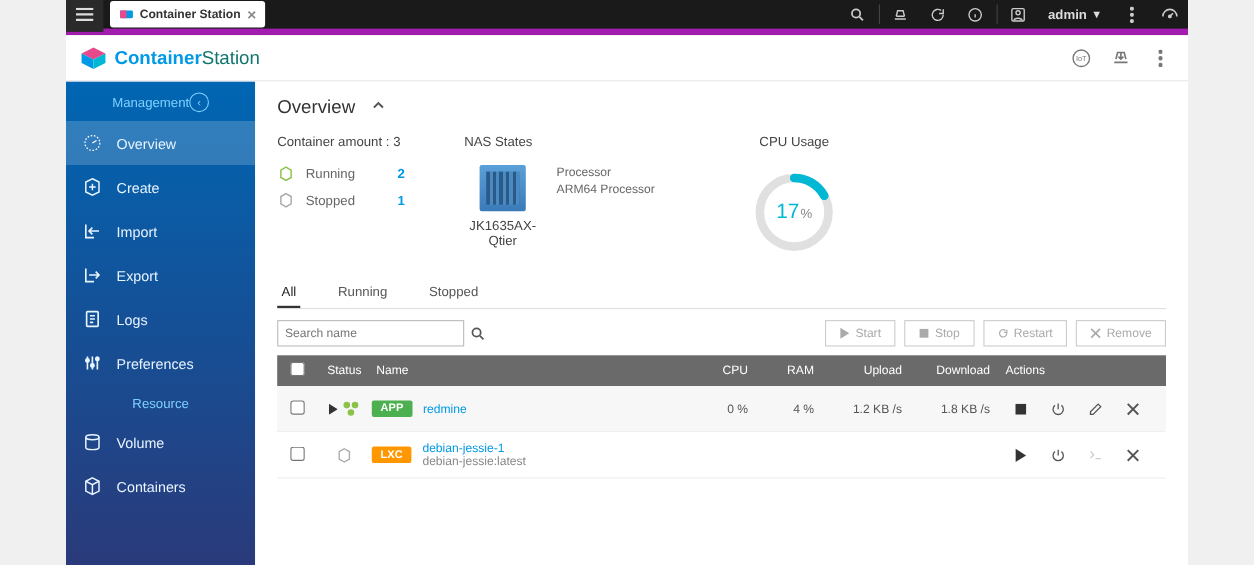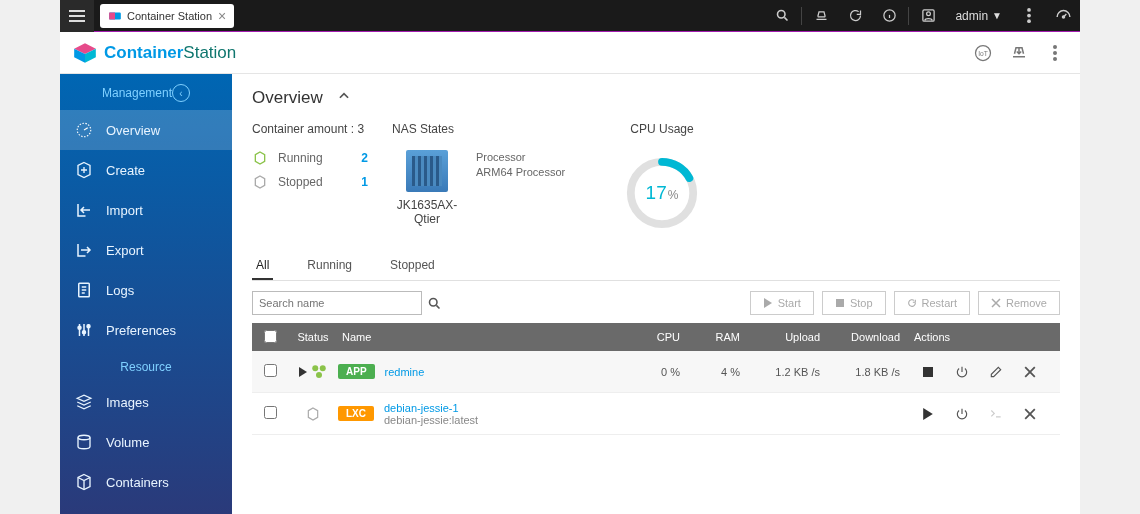--- a/index.html
+++ b/index.html
@@ -1,21 +1,21 @@
 <!DOCTYPE html>
 <html><head>
 <meta charset="utf-8">
 <style>
 * { margin: 0; padding: 0; box-sizing: border-box; font-family: Arial, sans-serif; }
 body { width: 1140px; height: 514px; background: #f0f0f0; overflow: hidden; }
 
 .app-frame { width: 1020px; height: 514px; margin: 0 auto; background: #fff; position: relative; display: flex; flex-direction: column; }
 
 
-.topbar { height: 32px; background: #1a1a1a; display: flex; align-items: center; color: #fff; font-size: 12px; border-bottom: 1px solid #a21caf; }
+.topbar { height: 32px; background: #1a1a1a; display: flex; align-items: center; color: #fff; font-size: 12px; border-bottom: 6px solid #a21caf; font-weight: bold; }
 .topbar .hamburger { width: 34px; height: 32px; background: #2a2a2a; display: flex; align-items: center; justify-content: center; cursor: pointer; }
 .topbar .tab { background: #fff; color: #333; height: 24px; display: flex; align-items: center; padding: 0 8px; margin-left: 6px; border-radius: 3px; font-size: 11px; }
 .topbar .tab .tab-icon { width: 14px; height: 14px; margin-right: 5px; }
 .topbar .tab .close { margin-left: 6px; color: #888; cursor: pointer; font-size: 14px; }
 .topbar .spacer { flex: 1; }
 .topbar .tb-icon { width: 34px; height: 32px; display: flex; align-items: center; justify-content: center; color: #ccc; cursor: pointer; }
 .topbar .tb-sep { width: 1px; height: 18px; background: #444; margin: 0 2px; }
 .topbar .user { display: flex; align-items: center; padding: 0 10px; color: #ddd; font-size: 12px; cursor: pointer; }
 .topbar .user .caret { margin-left: 4px; font-size: 10px; }
 
@@ -37,21 +37,21 @@
 .sidebar .section-head .collapse { width: 18px; height: 18px; border: 1px solid #7fd0ff; border-radius: 50%; display: flex; align-items: center; justify-content: center; font-size: 10px; cursor: pointer; }
 .sidebar .nav-item { display: flex; align-items: center; padding: 10px 14px; cursor: pointer; color: #e8f4ff; }
 .sidebar .nav-item.active { background: rgba(255,255,255,0.18); }
 .sidebar .nav-item .nav-icon { width: 20px; height: 20px; margin-right: 12px; display: flex; align-items: center; justify-content: center; }
 
 
 .content { flex: 1; background: #fff; padding: 14px 20px; overflow-y: auto; }
 .page-title { display: flex; align-items: center; font-size: 17px; color: #333; margin-bottom: 14px; }
 .page-title .chev { margin-left: 14px; color: #666; cursor: pointer; }
 
-.dashboard { display: flex; margin-bottom: 20px; font-size: 12px; color: #555; }
+.dashboard { display: flex; gap: 30px; margin-bottom: 20px; font-size: 12px; color: #555; }
 .dash-col { display: flex; flex-direction: column; }
 .dash-label { font-size: 12px; color: #444; margin-bottom: 14px; }
 .stat-row { display: flex; align-items: center; gap: 10px; margin-bottom: 8px; }
 .stat-row .stat-icon { width: 16px; height: 16px; }
 .stat-row .stat-name { width: 60px; color: #666; }
 .stat-row .stat-val { color: #0099e5; font-weight: 600; width: 20px; text-align: right; }
 .nas-block { display: flex; gap: 14px; align-items: flex-start; }
 .nas-img { width: 42px; height: 42px; background: linear-gradient(180deg,#5aa0d8,#3a7ab8); border-radius: 2px; position: relative; }
 .nas-img::after { content:''; position:absolute; top:6px; left:6px; right:6px; bottom:6px; background: repeating-linear-gradient(90deg,#2a5a8a 0 3px,#4a8ac0 3px 6px); }
 .nas-text { font-size: 11px; color: #666; line-height: 1.4; }
@@ -266,28 +266,20 @@
             </svg>
           </span>
         <span>Preferences</span>
       </div>
       <div class="section-head">
         <span>Resource</span>
       </div>
       <div class="nav-item">
         <span class="nav-icon">
             <svg width="18" height="18" viewBox="0 0 24 24" fill="none" stroke="#e8f4ff" stroke-width="1.8">
-              <path d="M3 7l9-4 9 4-9 4zM3 12l9 4 9-4M3 17l9 4 9-4"></path>
-            </svg>
-          </span>
-        <span>Images</span>
-      </div>
-      <div class="nav-item">
-        <span class="nav-icon">
-            <svg width="18" height="18" viewBox="0 0 24 24" fill="none" stroke="#e8f4ff" stroke-width="1.8">
               <ellipse cx="12" cy="6" rx="8" ry="3"></ellipse>
               <path d="M4 6v12c0 1.7 3.6 3 8 3s8-1.3 8-3V6"></path>
             </svg>
           </span>
         <span>Volume</span>
       </div>
       <div class="nav-item">
         <span class="nav-icon">
             <svg width="18" height="18" viewBox="0 0 24 24" fill="none" stroke="#e8f4ff" stroke-width="1.8">
               <path d="M12 2l8 4v12l-8 4-8-4V6z"></path>

